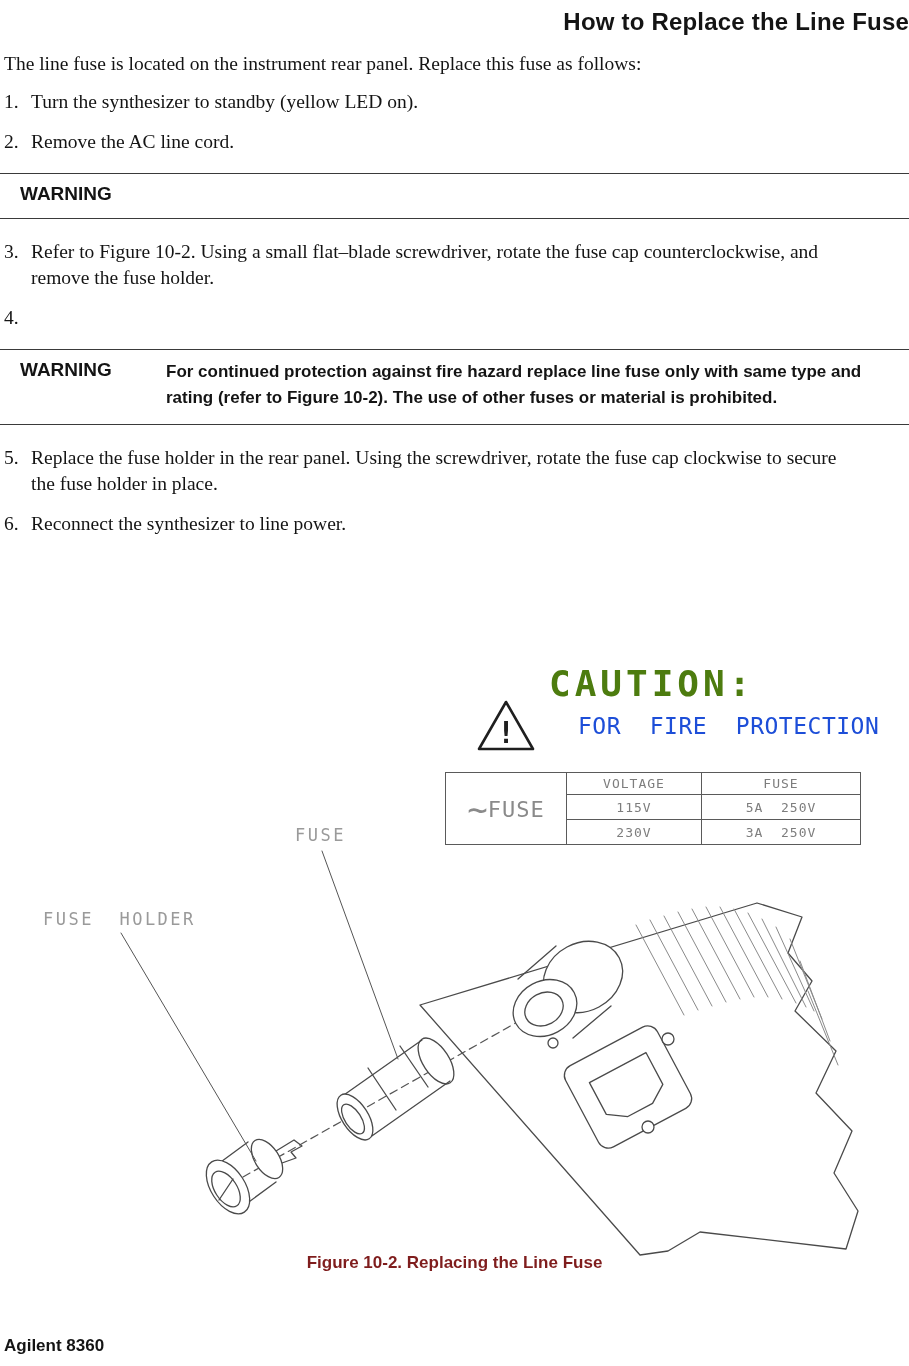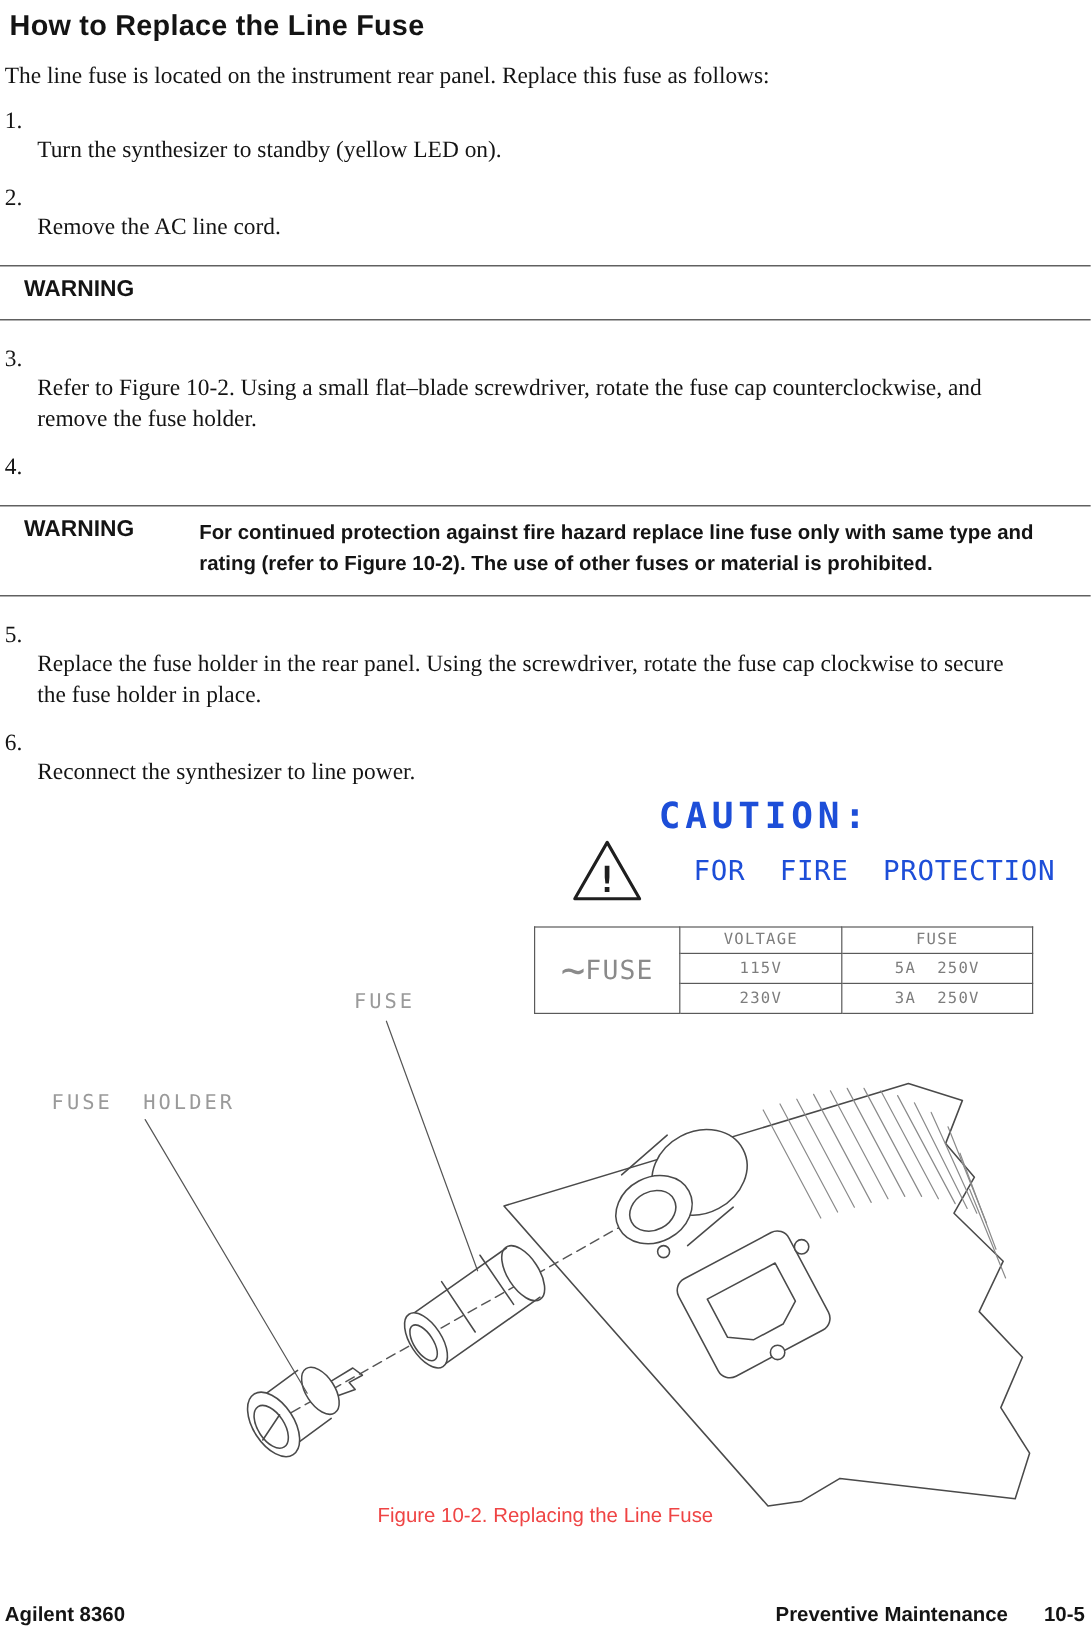--- a/index.html
+++ b/index.html
@@ -3,44 +3,44 @@
 <meta charset="utf-8">
 <style>
   html,body{margin:0;padding:0;}
   body{
     width:909px;height:1366px;background:#ffffff;position:relative;
     font-family:"Liberation Serif",serif;color:#141414;overflow:hidden;
   }
   .page-inner{position:relative;width:909px;height:1366px;}
   .title{
     font-family:"Liberation Sans",sans-serif;font-weight:bold;
-    font-size:24px;margin:0;padding:8px 0 0 8px;letter-spacing:0.2px;
+    font-size:24px;margin:0;padding:8px 0 0 8px;letter-spacing:0.2px;text-align:right;
   }
   .intro{font-size:19.5px;margin:17px 4px 0 4px;}
   .step{font-size:19.5px;margin:14px 4px 0 4px;display:flex;line-height:1.35;}
   .step .num{width:27px;flex-shrink:0;}
-  .step .txt{max-width:810px;margin-top:24px;}
+  .step .txt{max-width:810px;}
   .warning{
     border-top:1px solid #3a3a3a;border-bottom:1px solid #3a3a3a;
     margin:17px 0 0 0;padding:9px 0 13px 0;display:flex;
   }
   .warning .wlabel{
     font-family:"Liberation Sans",sans-serif;font-weight:bold;font-size:19px;
     width:146px;padding-left:20px;flex-shrink:0;
   }
   .warning .wtext{
     font-family:"Liberation Sans",sans-serif;font-weight:bold;font-size:17px;
     line-height:26px;width:748px;
   }
   .figure{position:absolute;left:0;top:655px;width:909px;height:640px;}
   .drawing-svg{position:absolute;left:0;top:0;width:909px;height:620px;}
   .caution-title{
     position:absolute;left:549px;top:8px;
-    font-family:"DejaVu Sans Mono",monospace;font-weight:bold;font-size:30px;
-    letter-spacing:4px;color:#1d4ed8;white-space:pre;
+    font-family:"DejaVu Sans Mono",monospace;font-weight:bold;font-size:36px;
+    letter-spacing:4px;color:#4d7c0f;white-space:pre;
   }
   .caution-line1,.caution-line2{
     position:absolute;left:578px;
     font-family:"DejaVu Sans Mono",monospace;font-size:23px;color:#1d4ed8;
     white-space:pre;letter-spacing:0.5px;
   }
   .caution-line1{top:58px;}
   .caution-line2{top:81px;}
   .tri-icon{position:absolute;left:476px;top:44px;width:60px;height:54px;}
   .fuse-table{
@@ -59,21 +59,21 @@
   .left-cell .tilde{font-size:34px;vertical-align:-4px;letter-spacing:0;}
   .left-cell .fword{font-size:22px;letter-spacing:1px;}
   .callout{
     position:absolute;font-family:"DejaVu Sans Mono",monospace;font-size:17px;
     color:#9a9a9a;letter-spacing:2.5px;white-space:pre;
   }
   .callout.fuse{left:295px;top:170px;}
   .callout.holder{left:43px;top:254px;}
   .fig-caption{
     position:absolute;left:0;top:598px;width:909px;text-align:center;
-    font-family:"Liberation Sans",sans-serif;font-weight:normal;font-size:17px;color:#ef4444;
+    font-family:"Liberation Sans",sans-serif;font-weight:bold;font-size:17px;color:#7f1d1d;
   }
   .footer{
     position:absolute;left:0;top:1336px;width:909px;
     font-family:"Liberation Sans",sans-serif;font-weight:bold;font-size:17px;
     display:flex;justify-content:space-between;box-sizing:border-box;padding:0 5px 0 4px;
   }
   .footer .right .pagenum{margin-left:30px;}
 </style>
 </head>
 <body>
@@ -218,16 +218,15 @@
       </table>
 
     <div class="callout fuse">FUSE</div>
     <div class="callout holder">FUSE  HOLDER</div>
 
     <div class="fig-caption">Figure 10-2. Replacing the Line Fuse</div>
   </div>
 
   <div class="footer">
     <span class="left">Agilent 8360</span>
-    <span class="right"><span>Preventive Maintenance</span><span class="pagenum">10-5</span></span>
   </div>
 
 </div>
 
 </body></html>

